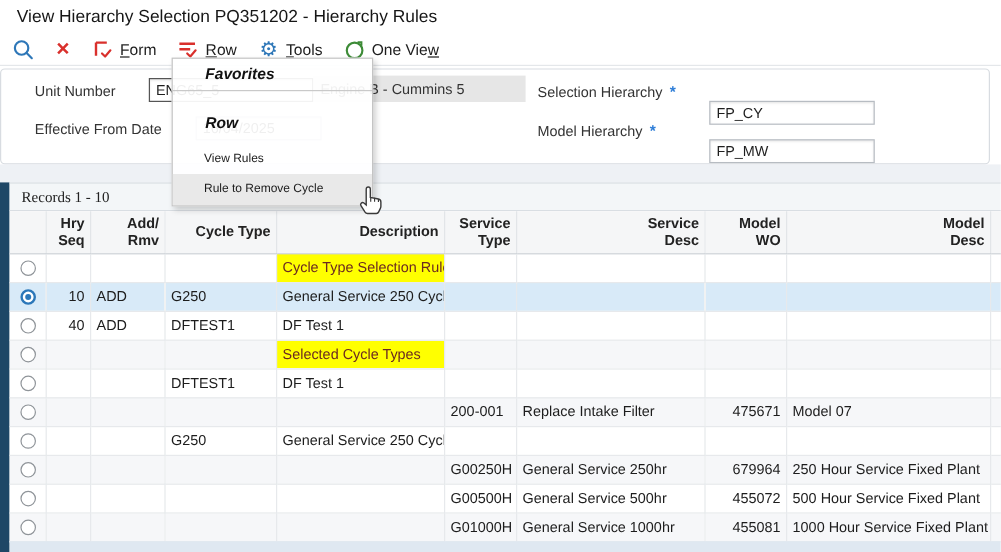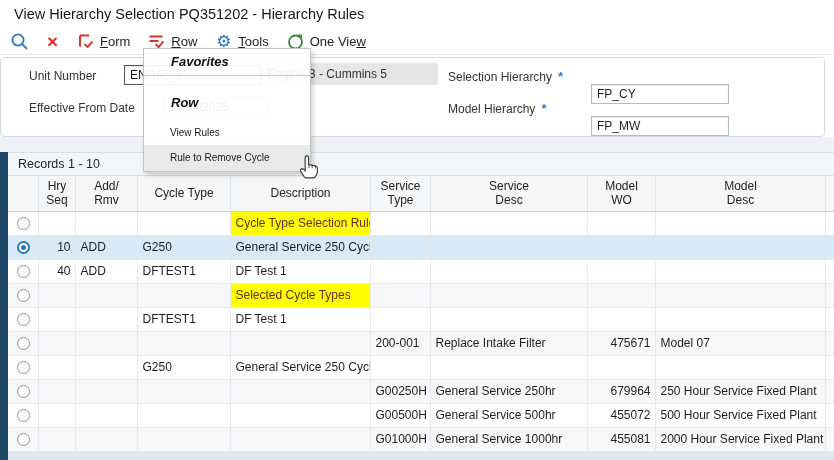--- a/index.html
+++ b/index.html
@@ -33,25 +33,25 @@
   .date-input{left:162px;top:39px;width:105px;}
   .readonly-box{position:absolute;left:260px;top:5px;width:177px;height:22px;background:#e6e6e6;
                 font-size:12px;color:#333;line-height:22px;padding-left:6px;box-sizing:border-box;
                 white-space:nowrap;overflow:hidden;}
   .hier-input{left:590px;width:138px;margin-top:19px;}
   
   .gap-strip{position:absolute;left:0;top:137px;width:834px;height:15px;background:#eef1f5;}
   .navy-strip{position:absolute;left:0;top:152px;width:8px;height:308px;background:#1e4766;}
   .records-bar{position:absolute;left:8px;top:152px;width:826px;height:24px;background:#f3f6f8;
                border-top:1px solid #d9dee3;border-bottom:1px solid #d9dee3;box-sizing:border-box;
-               line-height:22px;padding-left:10px;font-size:12.5px;color:#222;}
+               line-height:22px;padding-left:10px;font-size:12.5px;color:#222;font-family:Liberation Serif, serif;}
   
   table.grid{position:absolute;left:8px;top:176px;width:826px;border-collapse:collapse;table-layout:fixed;
              font-size:12px;color:#1d1d1d;background:#fff;}
-  table.grid th{height:35px;background:#f5f6f7;font-weight:normal;color:#222;text-align:center;
+  table.grid th{height:35px;background:#f5f6f7;font-weight:bold;color:#222;text-align:right;
                 border-right:1px solid #e2e5e8;border-bottom:1px solid #ccd1d6;padding:2px 4px 2px 5px;
                 vertical-align:middle;line-height:14px;box-sizing:border-box;overflow:hidden;}
   table.grid td{height:24px;border-right:1px solid #e7e9ec;border-bottom:1px solid #e7e9ec;
                 padding:0 4px 0 5px;white-space:nowrap;overflow:hidden;box-sizing:border-box;}
   table.grid tbody tr:nth-child(even){background:#f6f7f9;}
   table.grid tbody tr.selected{background:#d8eaf8;}
   td.c-hry{text-align:right;padding-right:7px;}
   td.c-mwo{text-align:right;padding-right:7px;}
   td.hl{background:#ffff00;color:#6b2a21;}
   td.c-radio{text-align:center;padding:0;}
@@ -304,21 +304,21 @@
     </tr>
       <tr>
       <td class="c-radio"><span class="radio"></span></td>
       <td class="c-hry"></td>
       <td class="c-add"></td>
       <td class="c-cyc"></td>
       <td class="c-desc"></td>
       <td class="c-sty">G01000H</td>
       <td class="c-sde">General Service 1000hr</td>
       <td class="c-mwo">455081</td>
-      <td class="c-mde">2000 Hour Service Fixed Plant</td>
+      <td class="c-mde">1000 Hour Service Fixed Plant</td>
       <td class="c-cut"></td>
     </tr>
     </tbody>
 </table>
 
 <div class="hscroll"></div>
 
 <div class="menu">
   <span class="m-hdr" style="top:5px;">Favorites</span>
   <div class="m-sep"></div>

